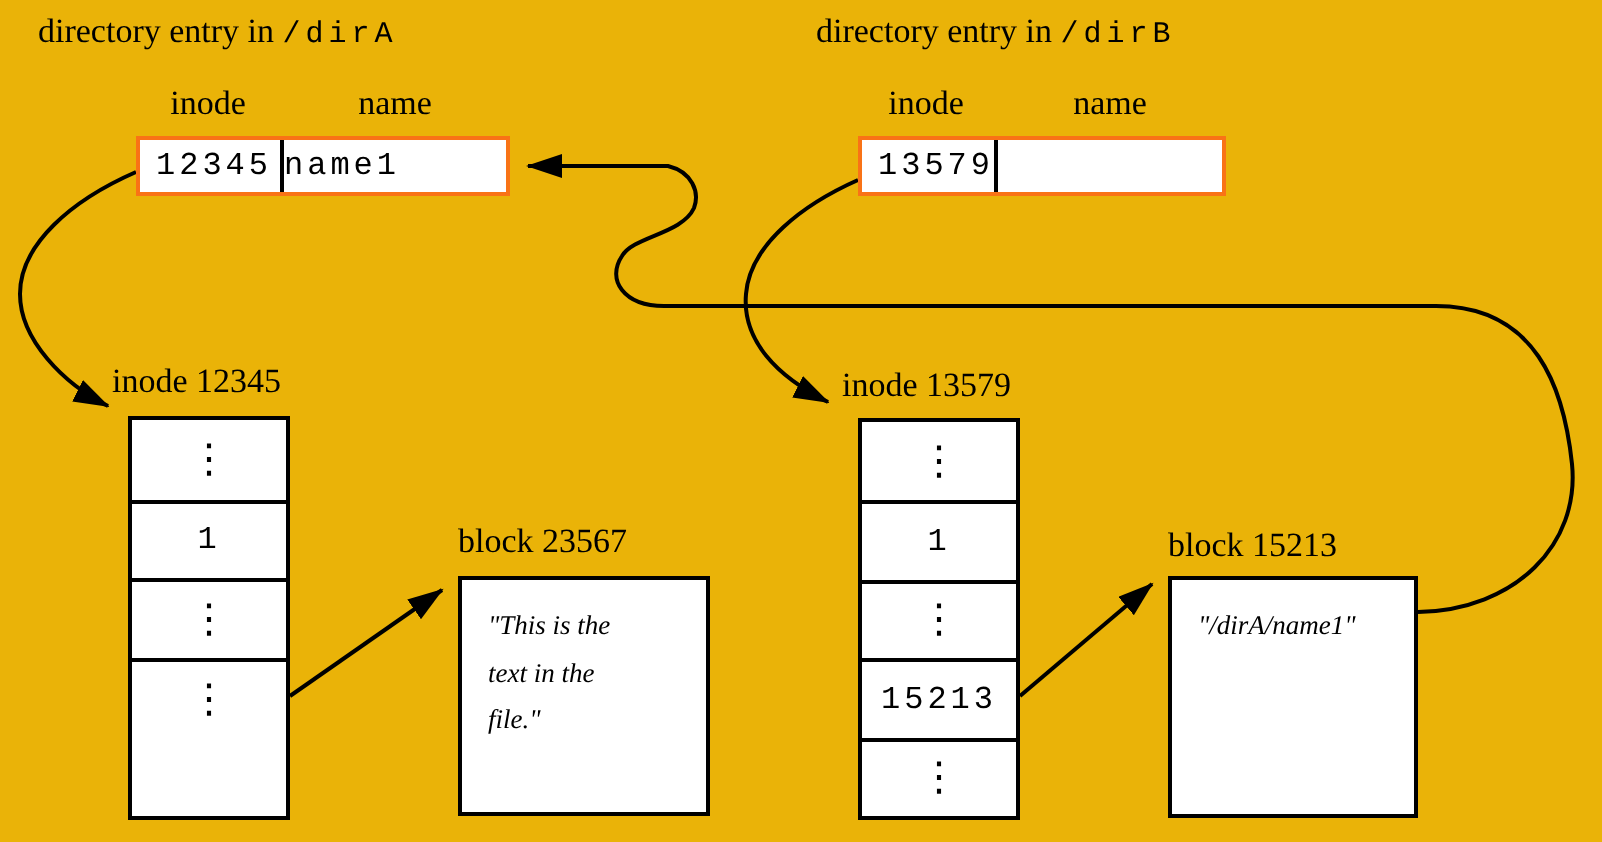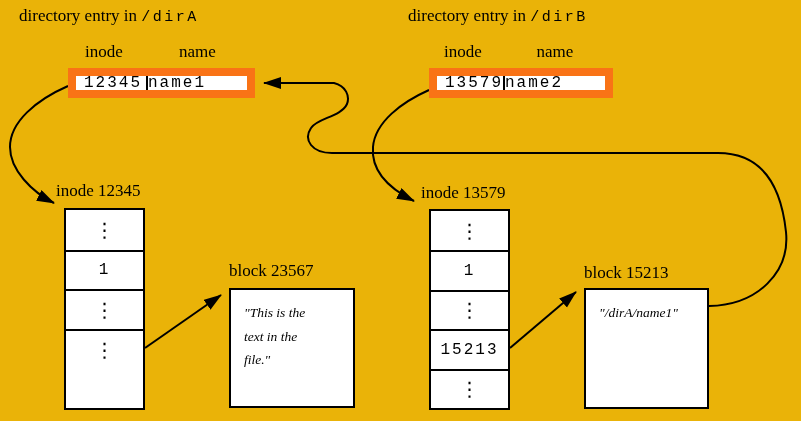--- a/index.html
+++ b/index.html
@@ -7,21 +7,21 @@
     position:relative;width:801px;height:421px;background:#eab308;
     font-family:"Liberation Serif",serif;color:#000;overflow:hidden;
   }
   .abs{position:absolute;}
   
   .dir-title{font-size:17px;white-space:nowrap;}
   .dir-title .mono{font-family:"Liberation Mono",monospace;font-size:15px;letter-spacing:2.5px;}
   
   .col-header{font-size:17px;text-align:center;white-space:nowrap;}
   
-  .entry-table{display:flex;border:8px solid #f97316;box-sizing:border-box;background:#fff;}
+  .entry-table{display:flex;border:2px solid #f97316;box-sizing:border-box;background:#fff;}
   .entry-cell{display:flex;align-items:center;box-sizing:border-box;
     font-family:"Liberation Mono",monospace;font-size:16px;letter-spacing:2px;
     padding-left:8px;white-space:nowrap;}
   .entry-cell.first{border-right:2px solid #000;}
   .entry-cell.second{padding-left:0;}
   
   .inode-table{display:grid;grid-template-rows:repeat(5,1fr);
     border:2px solid #000;box-sizing:border-box;background:#fff;}
   .irow{display:flex;align-items:center;justify-content:center;box-sizing:border-box;}
   .irow + .irow{border-top:2px solid #000;}
@@ -85,23 +85,22 @@
   </div>
 
   <div class="abs dir-title" style="left:408px;top:6px;">
     <span>directory entry in</span>
     <span class="mono">/dirB</span>
   </div>
 
   <div class="abs col-header" style="left:429px;top:42px;width:68px;">inode</div>
   <div class="abs col-header" style="left:497px;top:42px;width:116px;">name</div>
 
-  <div class="abs entry-table" style="left:429px;top:68px;width:184px;height:30px;">
+  <div class="abs entry-table" style="left:429px;top:68px;width:184px;height:30px;gap:40px;">
     <div class="entry-cell first" style="width:68px;">13579</div>
-    <div class="entry-cell second" style="flex:1;">name2</div>
   </div>
 
   <div class="abs inode-label" style="left:421px;top:183px;">inode 13579</div>
 
   <div class="abs inode-table" style="left:429px;top:209px;width:81px;height:201px;">
     <div class="irow dots">⋮</div>
     <div class="irow num">1</div>
     <div class="irow dots">⋮</div>
     <div class="irow num">15213</div>
     <div class="irow dots">⋮</div>

